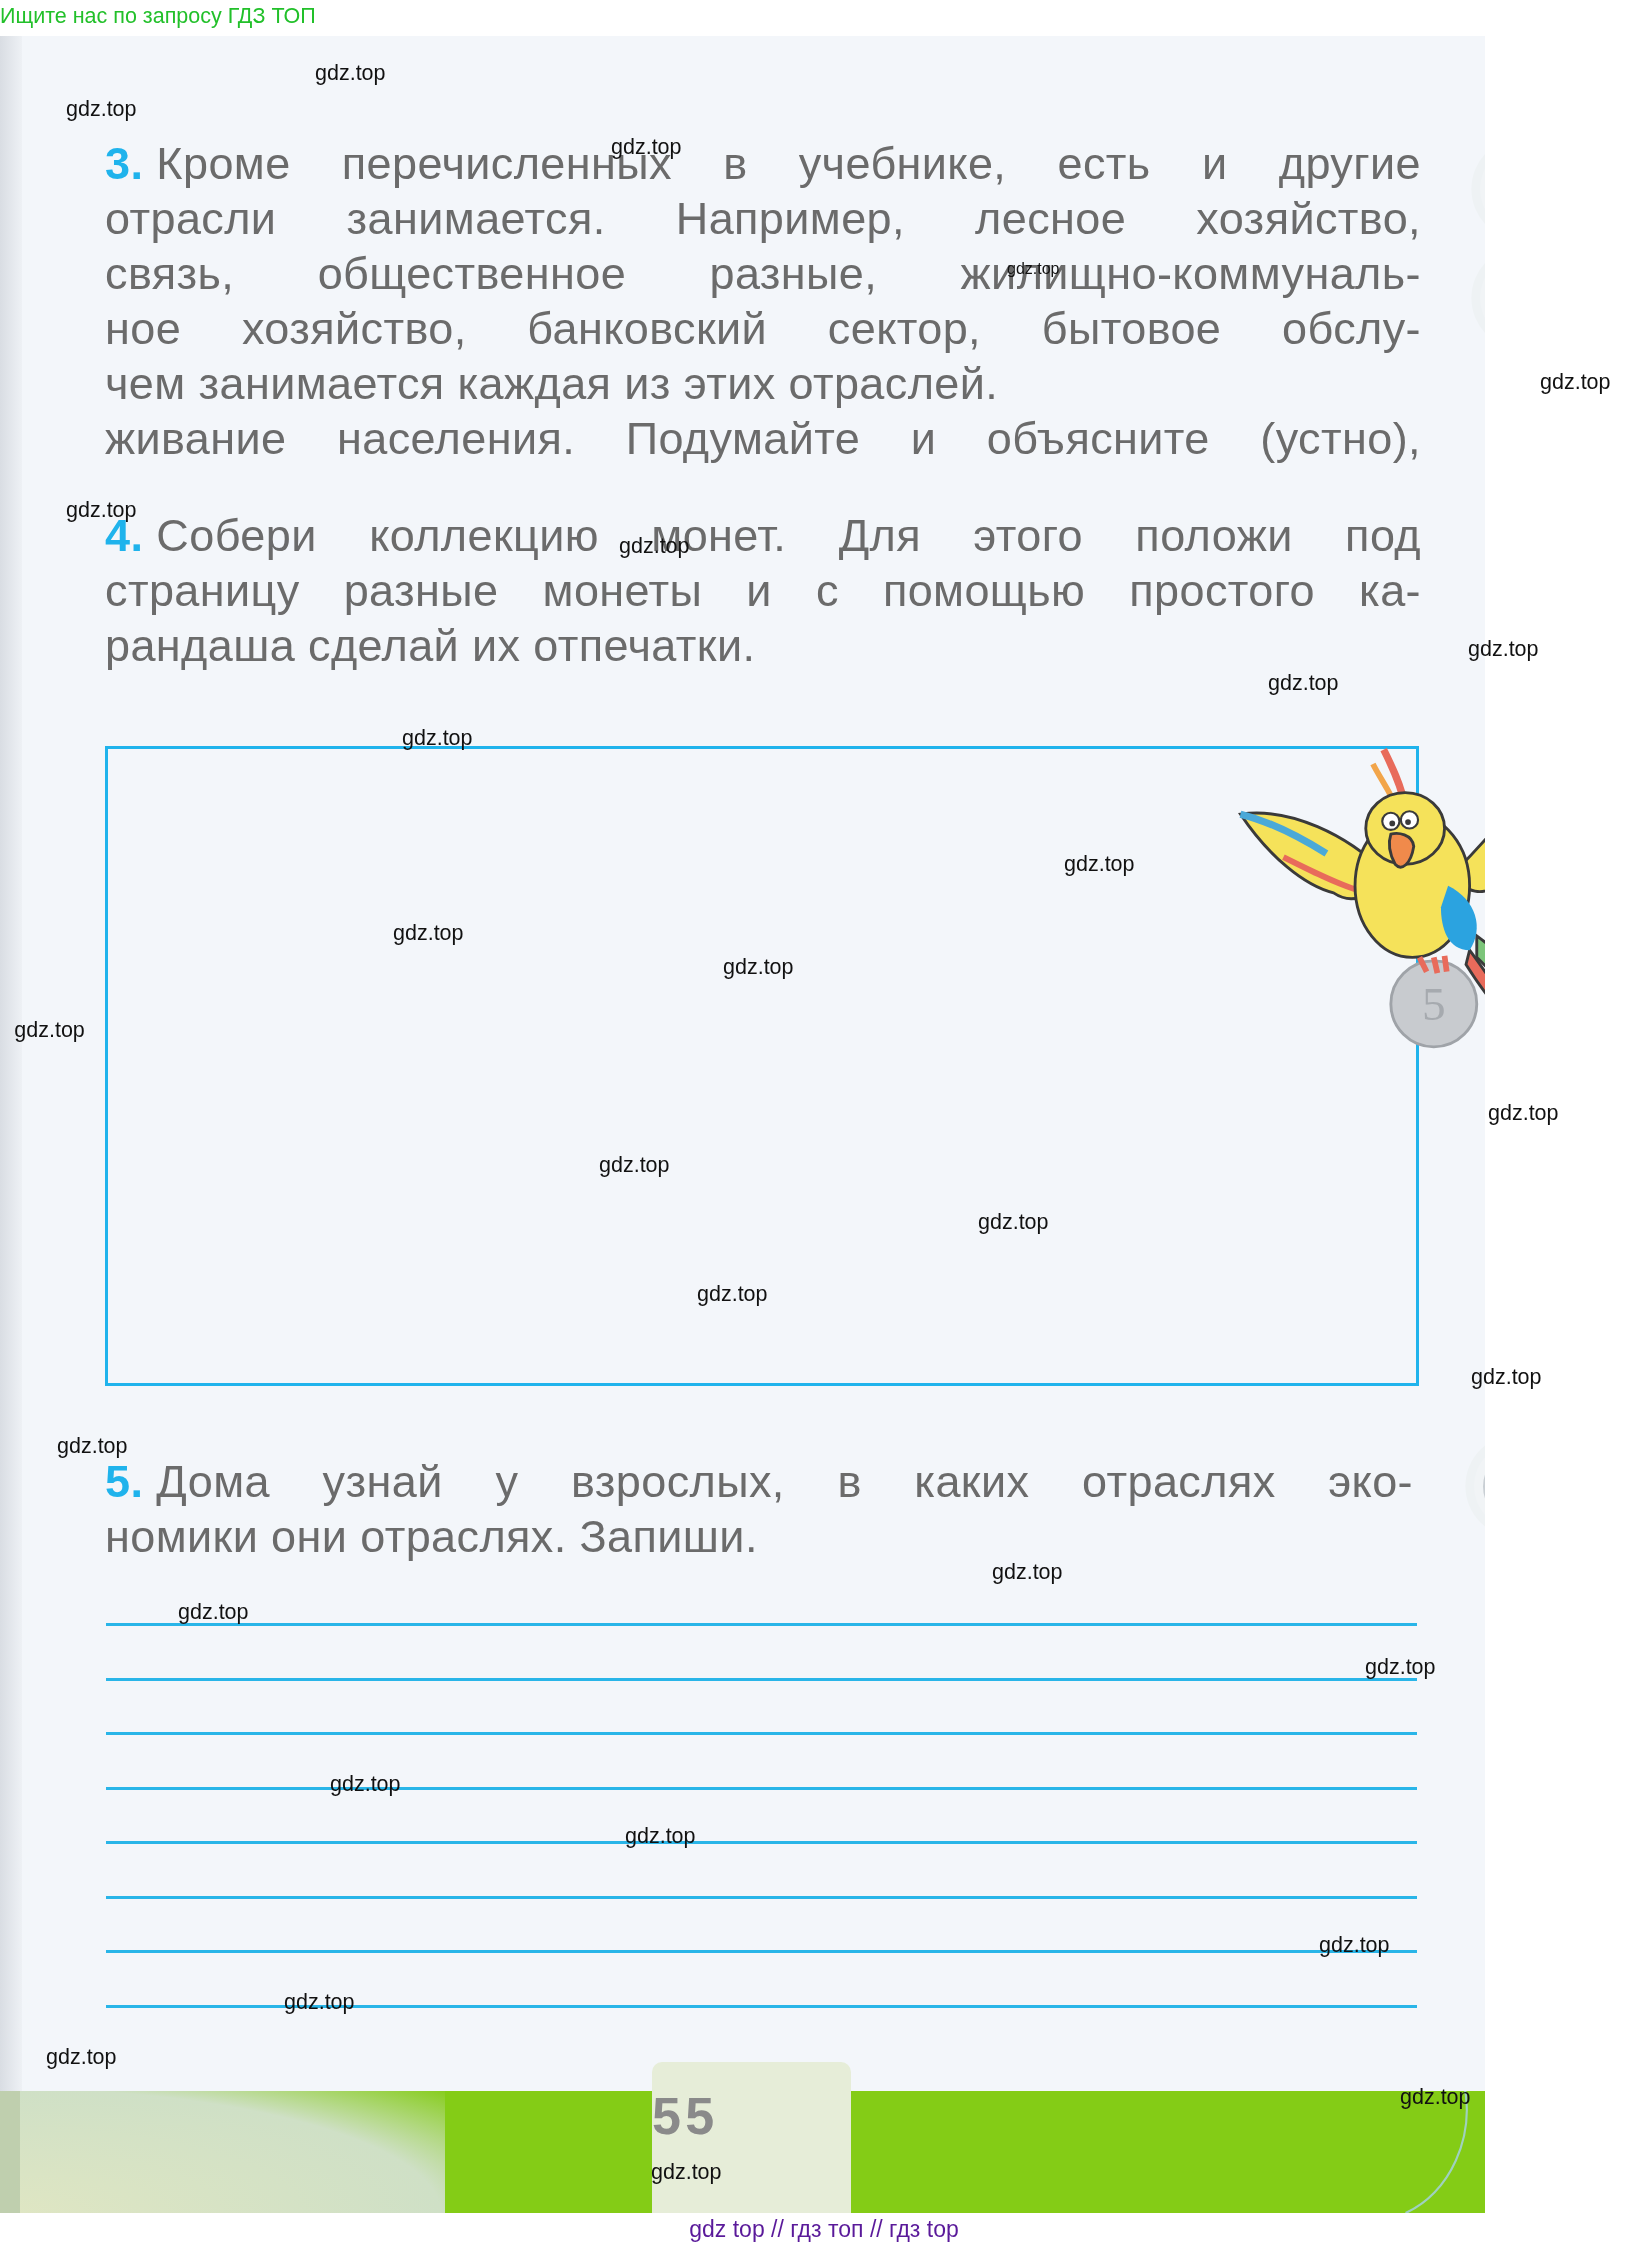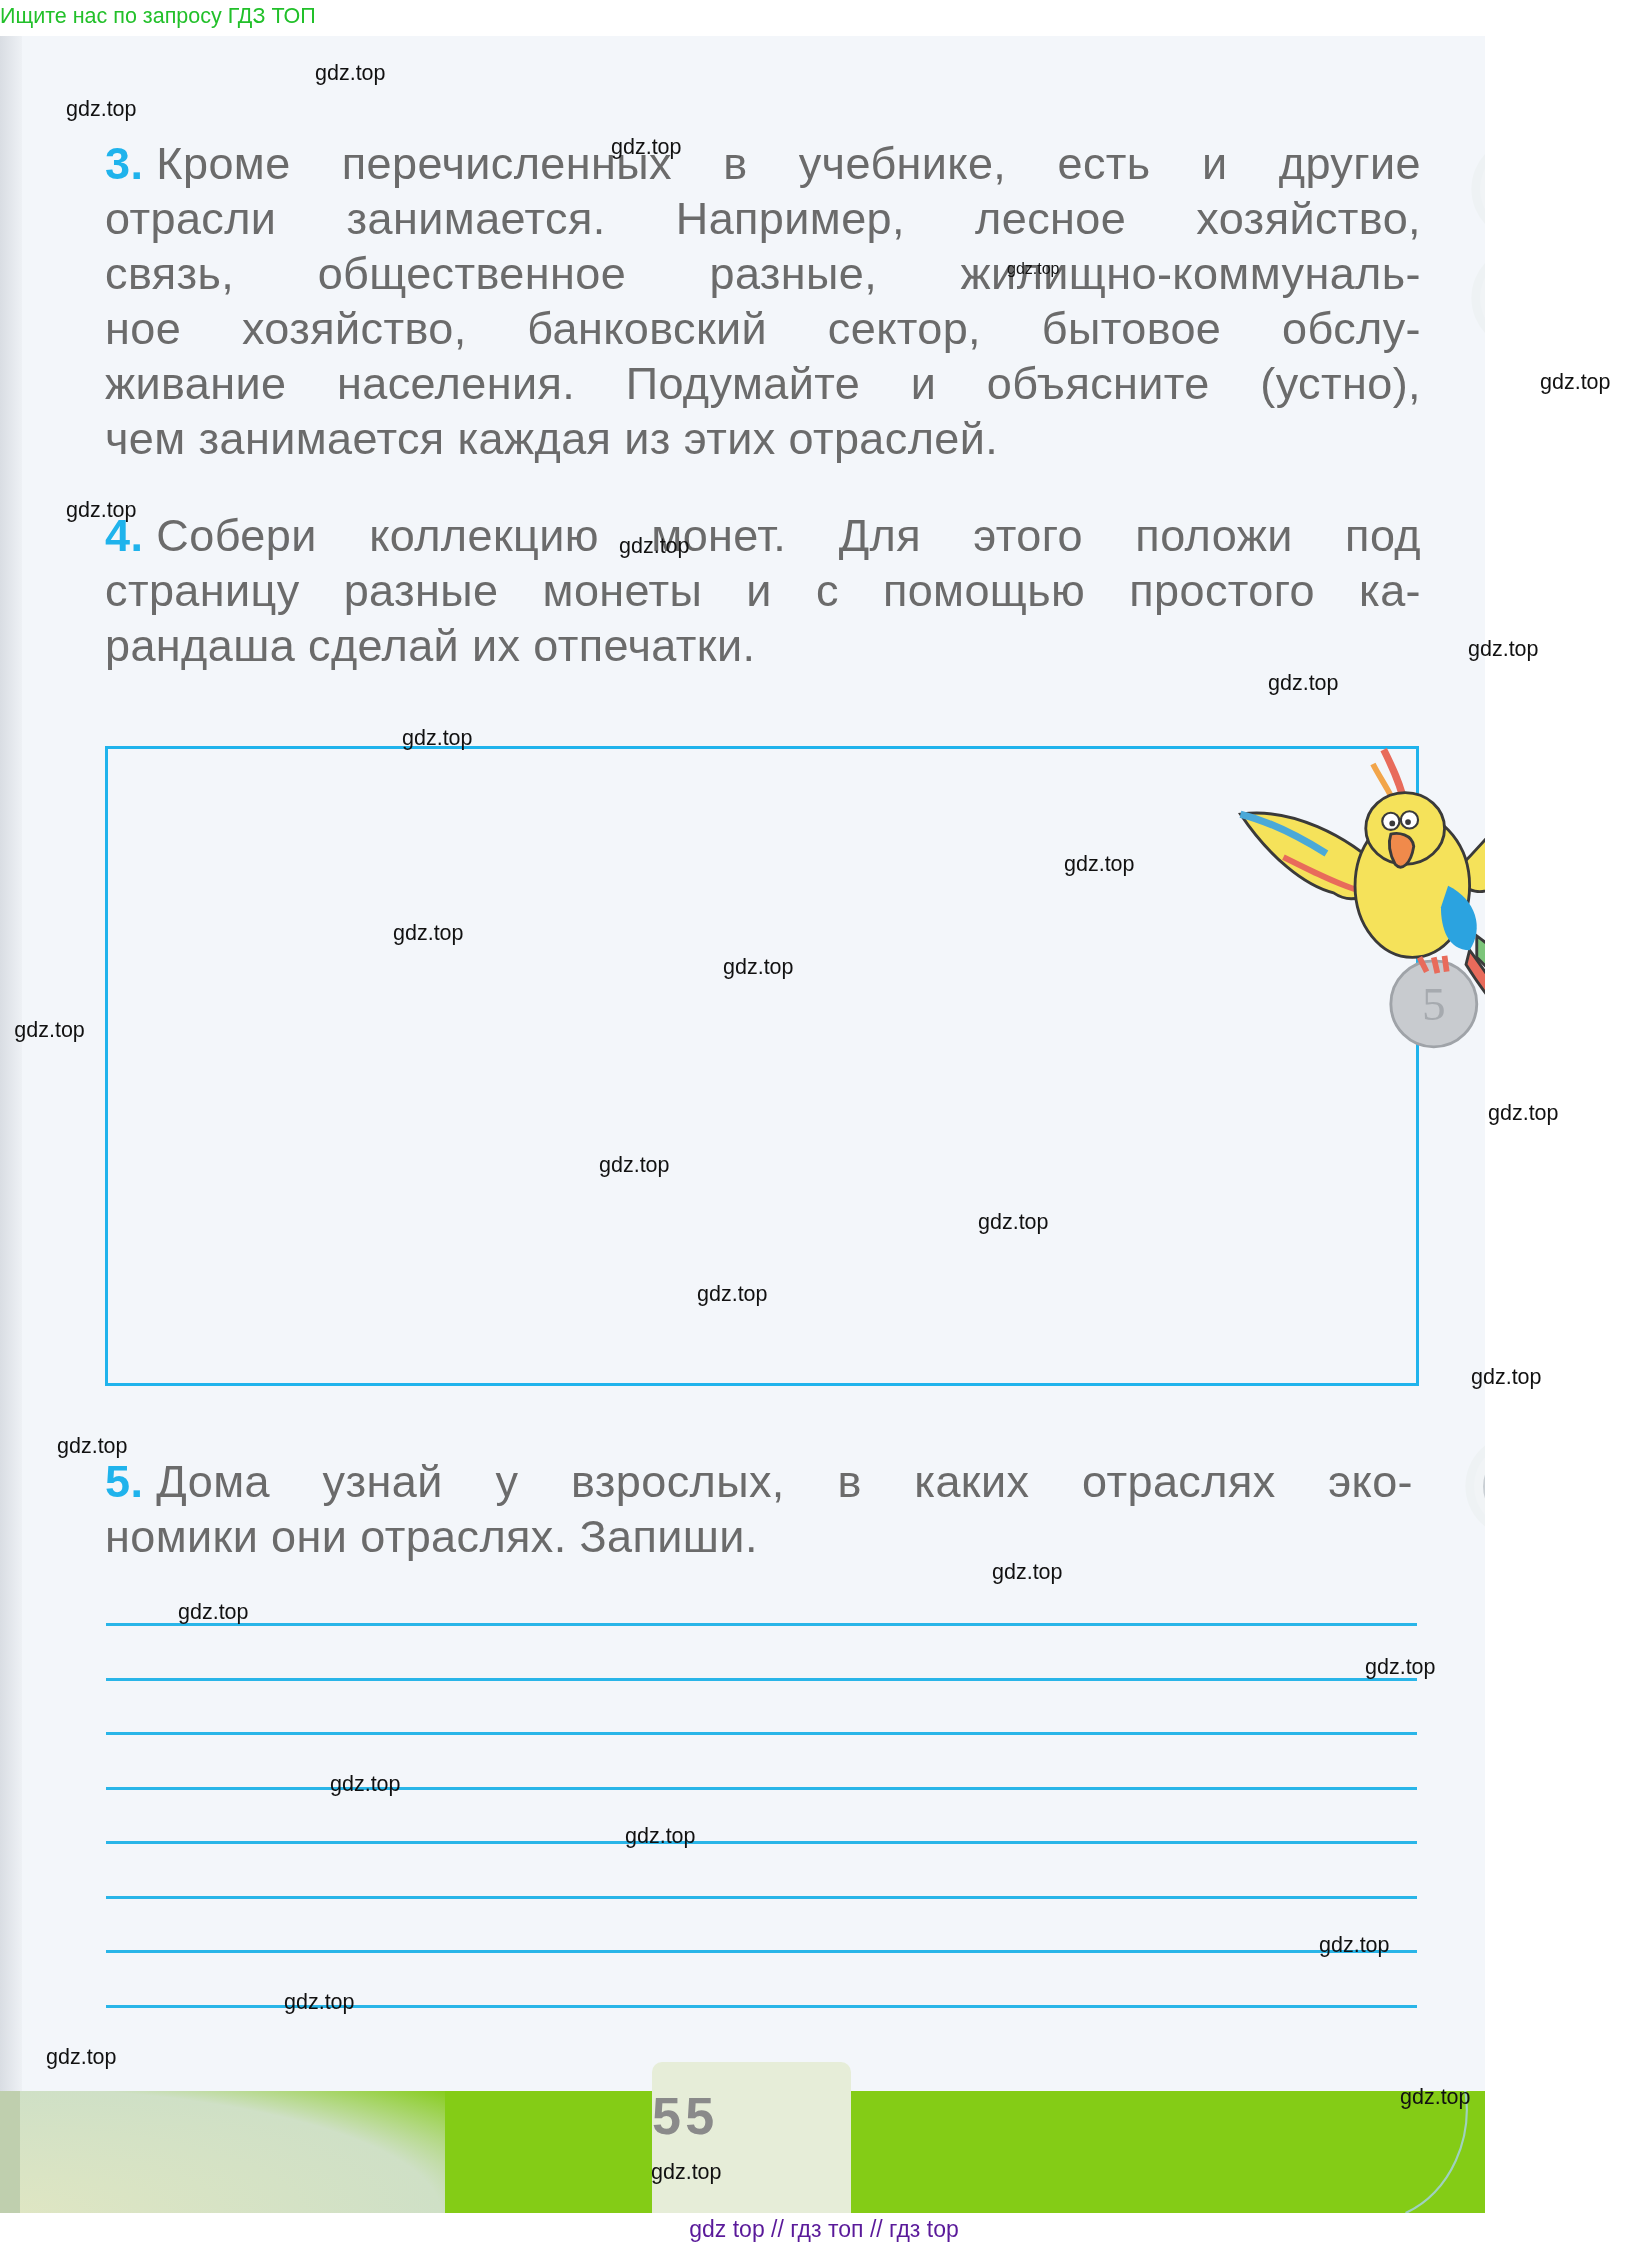--- a/index.html
+++ b/index.html
@@ -124,22 +124,22 @@
   <div class="spine-left"></div>
 
   <div class="paper">
     <div class="paper-left-shadow"></div>
 
     <div class="task" id="task3">
       <span class="line"><span class="num">3.</span><span>Кроме перечисленных в учебнике, есть и другие</span></span>
       <span class="line">отрасли занимается. Например, лесное хозяйство,</span>
       <span class="line">связь, общественное разные, жилищно-коммуналь-</span>
       <span class="line">ное хозяйство, банковский сектор, бытовое обслу-</span>
+      <span class="line last">чем занимается каждая из этих отраслей.</span>
       <span class="line">живание населения. Подумайте и объясните (устно),</span>
-      <span class="line last">чем занимается каждая из этих отраслей.</span>
     </div>
 
     <div class="task" id="task4">
       <span class="line"><span class="num">4.</span><span>Собери коллекцию монет. Для этого положи под</span></span>
       <span class="line">страницу разные монеты и с помощью простого ка-</span>
       <span class="line last">рандаша сделай их отпечатки.</span>
     </div>
 
     <div class="coin-box"></div>
 

